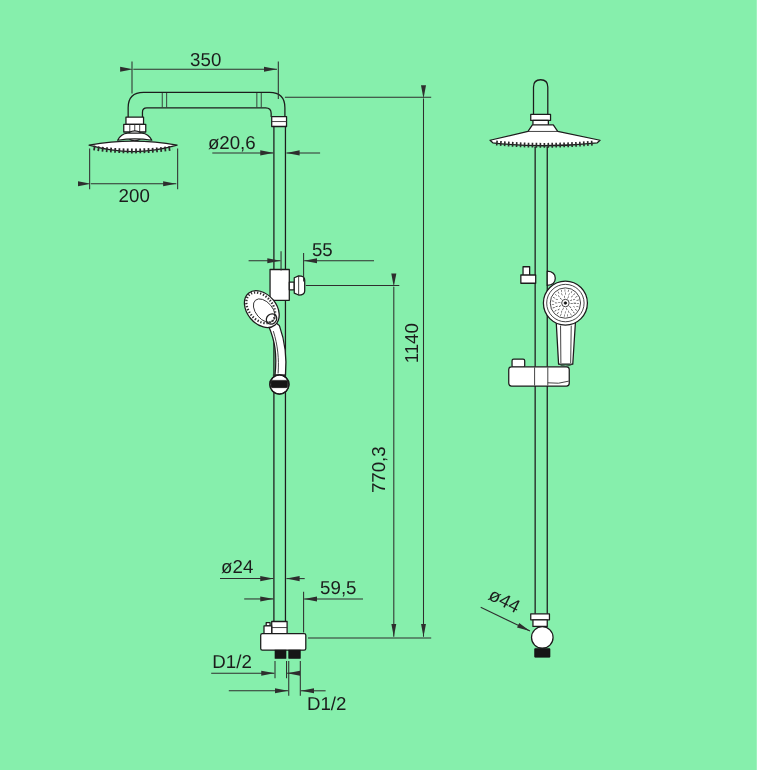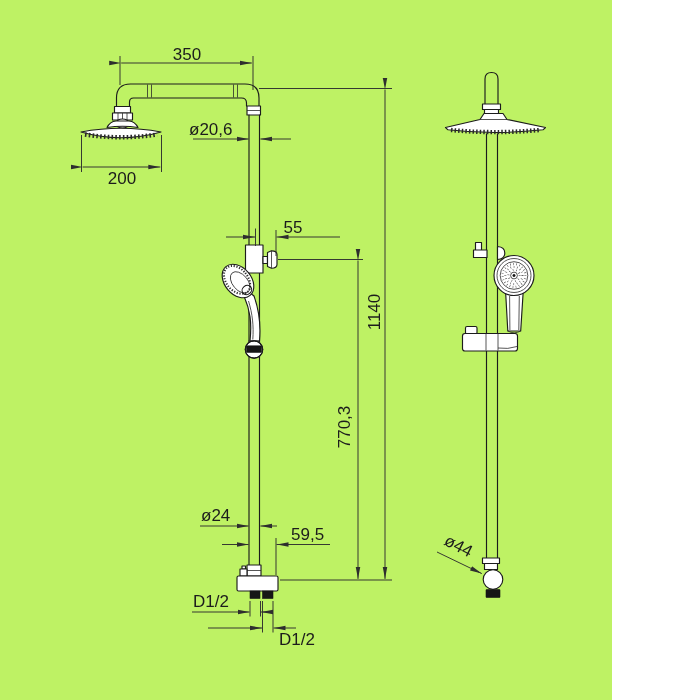--- a/index.html
+++ b/index.html
@@ -1,16 +1,16 @@
 <!DOCTYPE html>
 <html><head>
 <meta charset="utf-8">
 <style>
   html,body{margin:0;padding:0;background:#ffffff;}
-  .canvas{position:relative;width:612px;height:700px;background:#bef264;overflow:hidden;
+  .canvas{position:relative;width:688px;height:700px;background:#86efac;overflow:hidden;
           font-family:"Liberation Sans", sans-serif;}
   svg{display:block;}
   .dim-text{font-family:"Liberation Sans", sans-serif;font-size:17px;fill:#1c1c1c;}
   .outline{fill:none;stroke:#1c1c1c;stroke-width:1.15;stroke-linecap:round;stroke-linejoin:round;}
   .outline-fill{fill:#ffffff;stroke:#1c1c1c;stroke-width:1.15;stroke-linejoin:round;}
   .thin{fill:none;stroke:#2b2b2b;stroke-width:0.8;}
   .dim{fill:none;stroke:#2e2e2e;stroke-width:0.95;}
   .dark{fill:#161616;stroke:#161616;stroke-width:0.6;}
   .ticks{fill:none;stroke:#2a2a2a;stroke-width:4.4;}
   .dots{fill:none;stroke:#2f2f2f;stroke-width:2.1;}

